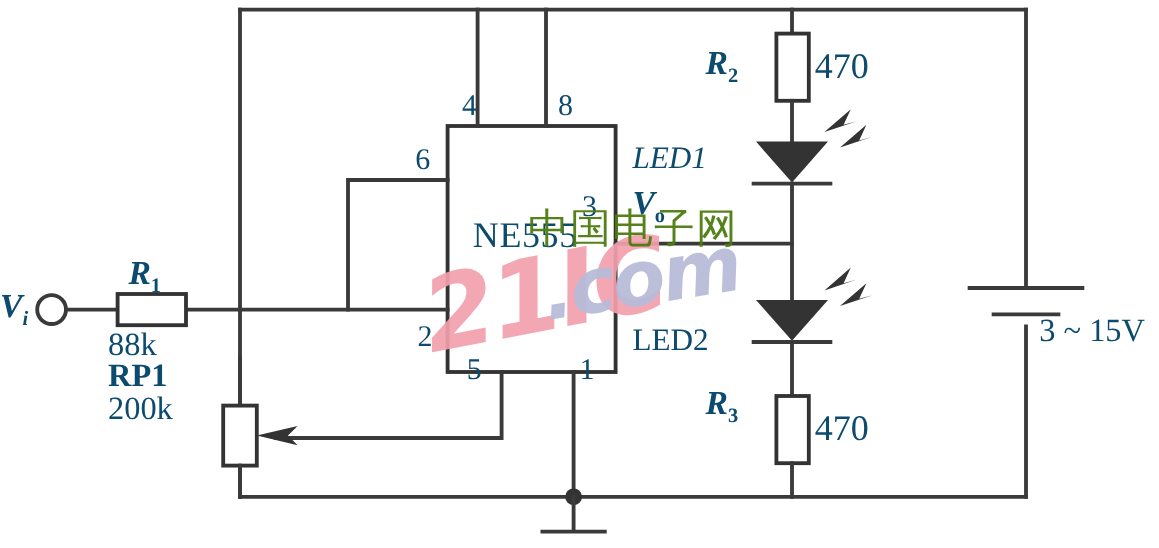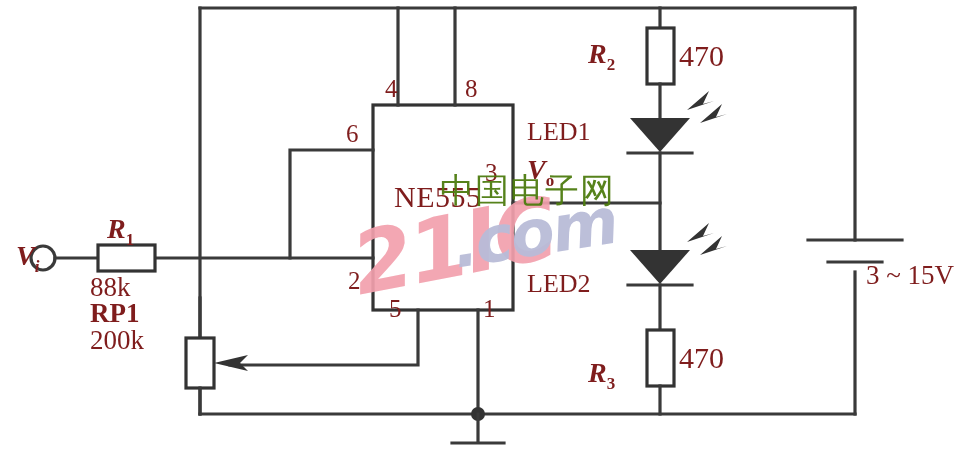--- a/index.html
+++ b/index.html
@@ -37,21 +37,21 @@
     fill: #333333;
     stroke: none;
   }
   .term-circle {
     stroke: #3a3a3a;
     stroke-width: 3.2;
     fill: #ffffff;
   }
   .lbl {
     position: absolute;
-    color: #7f1d1d;
+    color: #0c4a6e;
     font-family: "Liberation Serif", serif;
     white-space: nowrap;
     line-height: 1;
     user-select: none;
   }
   .pin-num {
     font-size: 25px;
   }
   .val-txt {
     font-size: 30px;
@@ -195,21 +195,21 @@
     <path class="wire" d="M660,285 L660,330"></path>
 
     <path class="solid" d="M687,242 L709,223 L703,236 L714,233 Z"></path>
     <path class="solid" d="M700,255 L722,236 L716,249 L727,246 Z"></path>
 
     <rect class="comp-body" x="647" y="330" width="27" height="56"></rect>
     <path class="wire" d="M660,386 L660,414"></path>
 
   </svg>
 
-  <div class="lbl ital" style="left:16px; top:242px;">
+  <div class="lbl ital" style="left:0; top:242px;">
     <span>V</span><span class="sub-i">i</span>
   </div>
 
   <div class="lbl ital" style="left:107px; top:215px;text-align:right;">
     <span>R</span><span class="sub">1</span>
   </div>
 
   <div class="lbl stack-lbl" style="left:90px; top:274px;"><span>88k</span></div>
   <div class="lbl stack-lbl" style="left:90px; top:300px;font-weight:bold;"><span>RP1</span></div>
   <div class="lbl stack-lbl" style="left:90px; top:327px;"><span>200k</span></div>
@@ -226,26 +226,26 @@
 
   <div class="lbl ital" style="left:527px; top:156px;">
     <span>V</span><span class="sub">o</span>
   </div>
 
   <div class="lbl ital" style="left:588px; top:40px;">
     <span>R</span><span class="sub">2</span>
   </div>
   <div class="lbl val-txt" style="left:679px; top:41px;"><span>470</span></div>
 
-  <div class="lbl ital" style="left:588px; top:359px;">
+  <div class="lbl ital" style="left:588px; top:323px;">
     <span>R</span><span class="sub">3</span>
   </div>
   <div class="lbl val-txt" style="left:679px; top:343px;"><span>470</span></div>
 
-  <div class="lbl led-lbl" style="left:527px; top:119px;"><span>LED1</span></div>
+  <div class="lbl led-lbl" style="left:527px; top:119px;font-style:italic;"><span>LED1</span></div>
   <div class="lbl led-lbl" style="left:527px; top:271px;text-align:center;"><span>LED2</span></div>
 
   <div class="lbl batt-lbl" style="left:866px; top:262px;"><span>3 ~ 15V</span></div>
 
   <div class="wm wm-21ic"><span>21IC</span></div>
   <div class="wm wm-cn"><span>中国电子网</span></div>
   <div class="wm wm-com"><span>.com</span></div>
 
 </div>
 

